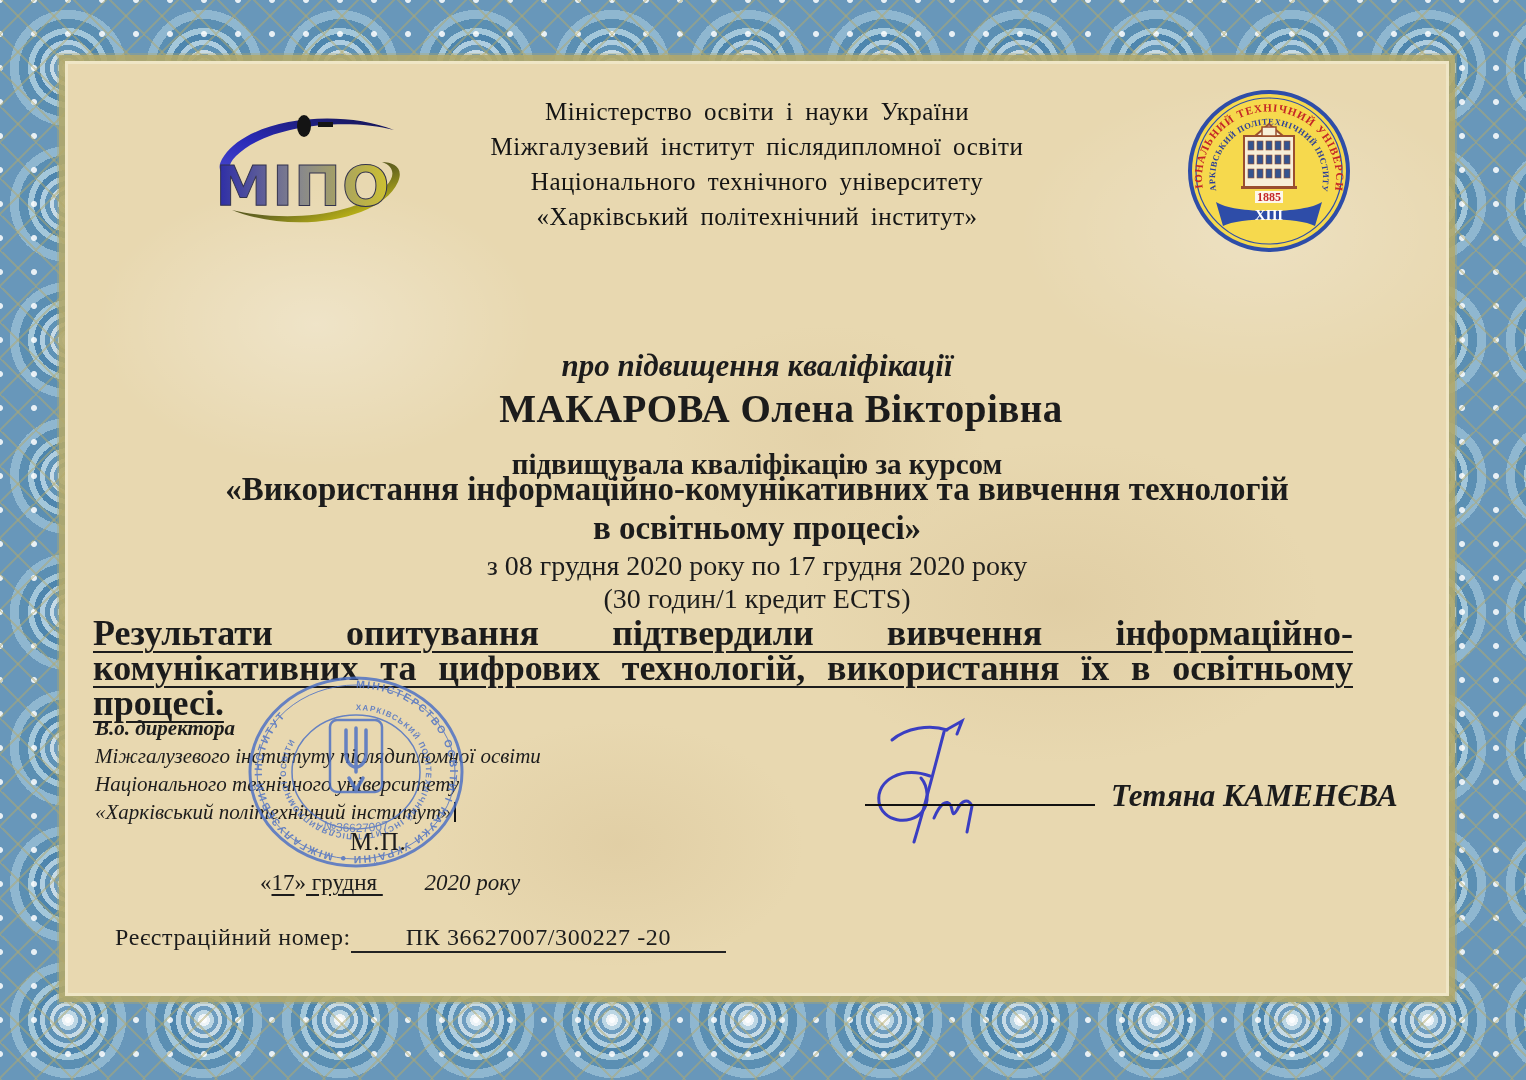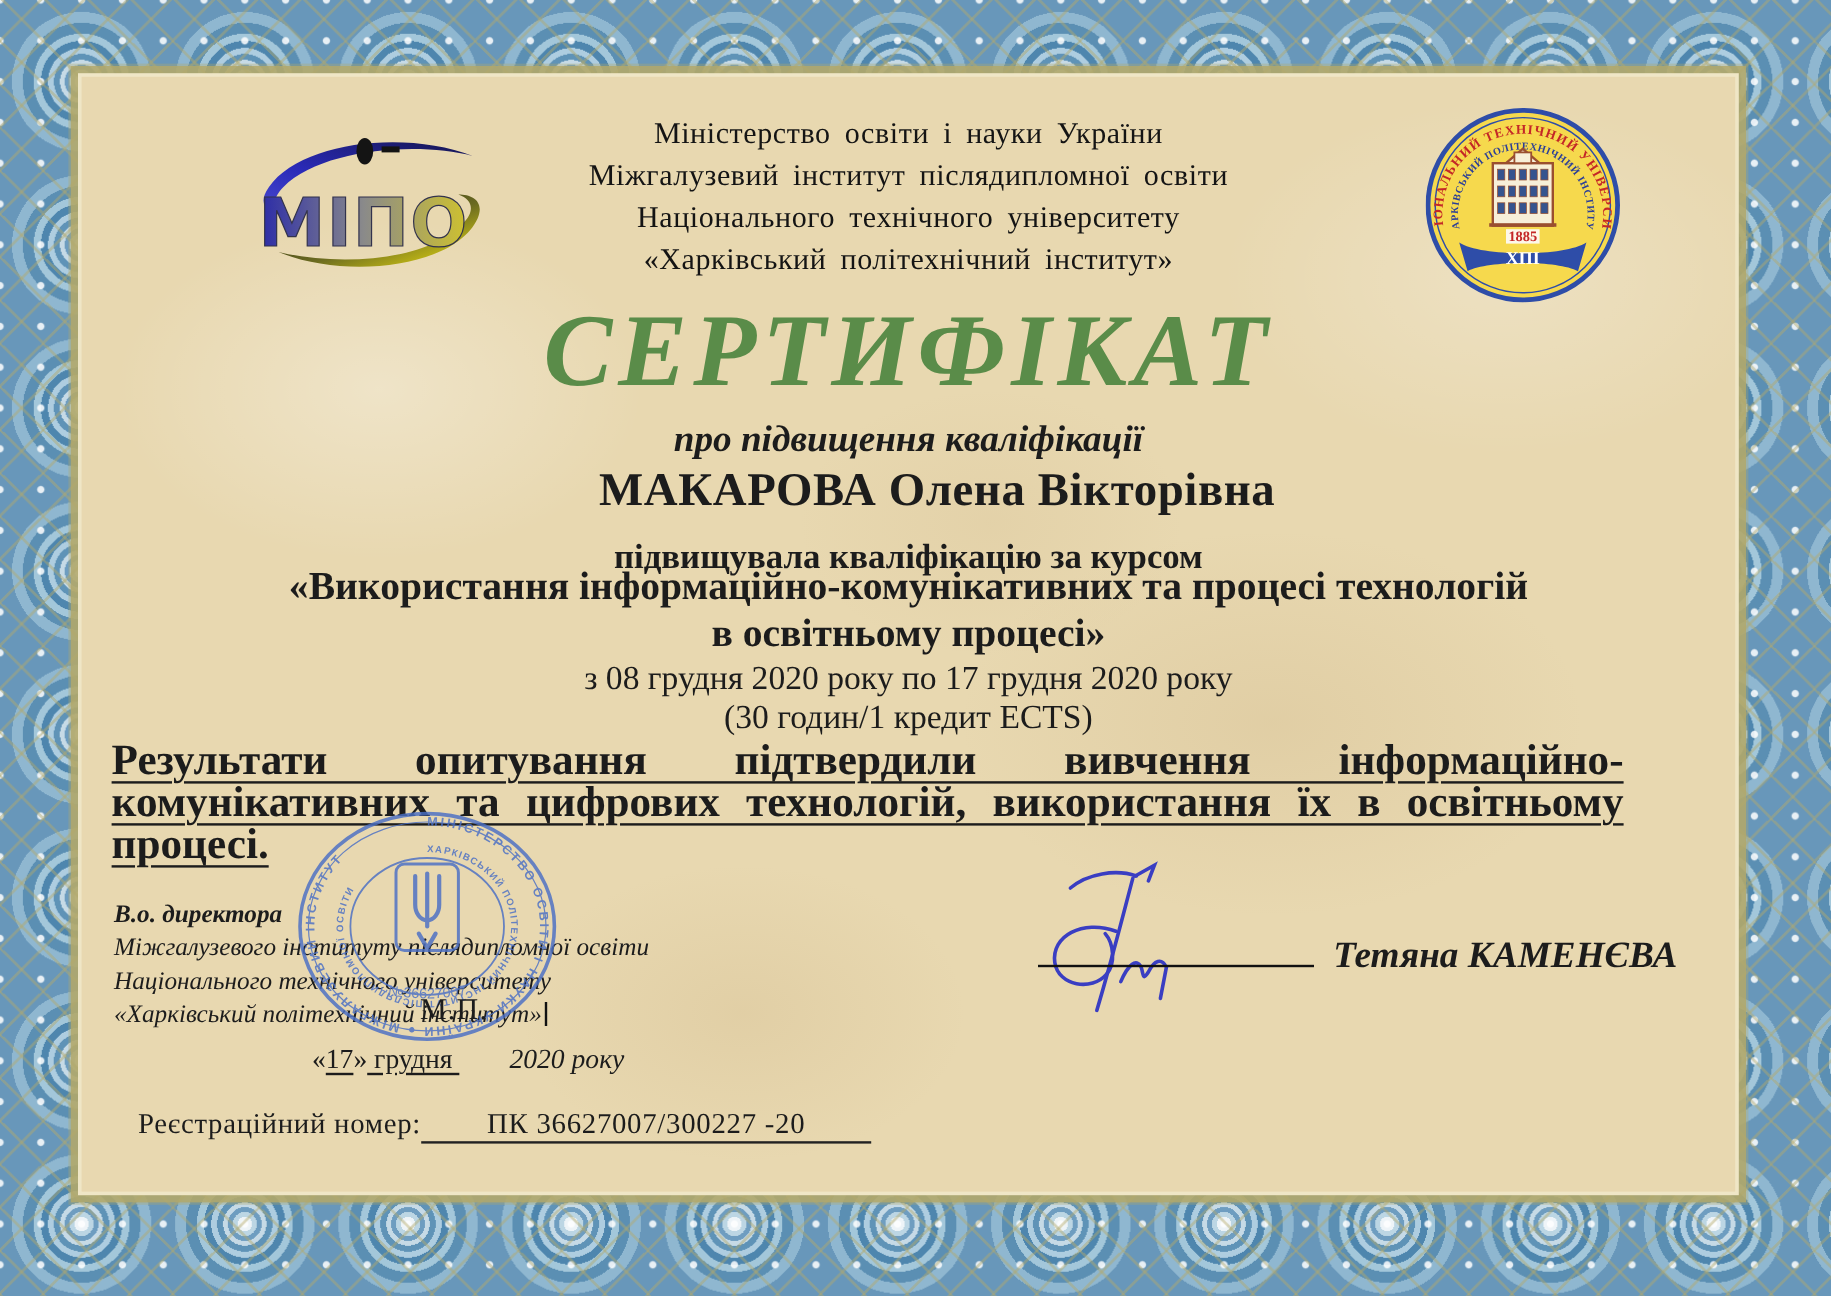--- a/index.html
+++ b/index.html
@@ -51,21 +51,21 @@
   .period-line  { font-size:28px; }
   .credits-line { font-size:28px; }
 
   .result {
     left:25px; top:552px; width:1260px;
     font-size:36px; font-weight:bold; line-height:35px; text-align:justify;
     text-decoration:underline; text-decoration-thickness:2px; text-underline-offset:6px;
   }
 
   .director-block { left:27px; top:650px; font-size:21px; line-height:28px; font-style:italic; }
-  .director-title { font-weight:bold;margin-top:33px; }
+  .director-title { font-weight:bold; }
   .cursor-bar { display:inline-block; width:2px; height:20px; background:#111; vertical-align:-3px; margin-left:2px; }
 
   .mp-label  { left:282px; top:764px; font-size:25px; letter-spacing:1px; }
   .date-line { left:192px; top:806px; font-size:23px; }
   .date-line .u { text-decoration:underline; text-underline-offset:4px; }
   .date-line .yr { font-style:italic;margin-left:36px; }
 
   .sig-underline { left:797px; top:740px; width:230px; border-top:2px solid #111; }
   .signatory-name { left:1027px; top:714px; font-size:31px; font-weight:bold; font-style:italic; white-space:nowrap;margin-left:16px; }
 
@@ -151,26 +151,25 @@
       <text x="81" y="130" text-anchor="middle" font-family="Liberation Serif, serif" font-weight="bold" font-size="15" fill="#ffffff">ХПІ</text>
     </svg>
 
     <div class="abs center" style="top:30px;">
       <div class="header-line">Міністерство освіти і науки України</div>
       <div class="header-line">Міжгалузевий інститут післядипломної освіти</div>
       <div class="header-line">Національного технічного університету</div>
       <div class="header-line">«Харківський політехнічний інститут»</div>
     </div>
 
-    <div class="abs center cert-title" style="top:178px;">СЕРТИФІКАТ</div>
     <div class="abs center subtitle" style="top:284px;">про підвищення кваліфікації</div>
     <div class="abs center recipient" style="top:322px;">МАКАРОВА Олена Вікторівна</div>
     <div class="abs center qual-line" style="top:372px;">підвищувала кваліфікацію за курсом</div>
 
-    <div class="abs center course-line" style="top:406px;">«Використання інформаційно-комунікативних та процесі технологій</div>
+    <div class="abs center course-line" style="top:406px;">«Використання інформаційно-комунікативних та вивчення технологій</div>
     <div class="abs center course-line" style="top:445px;">в освітньому процесі»</div>
 
     <div class="abs center period-line" style="top:486px;">з 08 грудня 2020 року по 17 грудня 2020 року</div>
     <div class="abs center credits-line" style="top:519px;">(30 годин/1 кредит ECTS)</div>
 
     <div class="abs result">Результати опитування підтвердили вивчення інформаційно-комунікативних та цифрових технологій, використання їх в освітньому процесі.</div>
 
     <div class="abs director-block">
       <div class="director-title">В.о. директора</div>
       <div>Міжгалузевого інституту післядипломної освіти</div>

